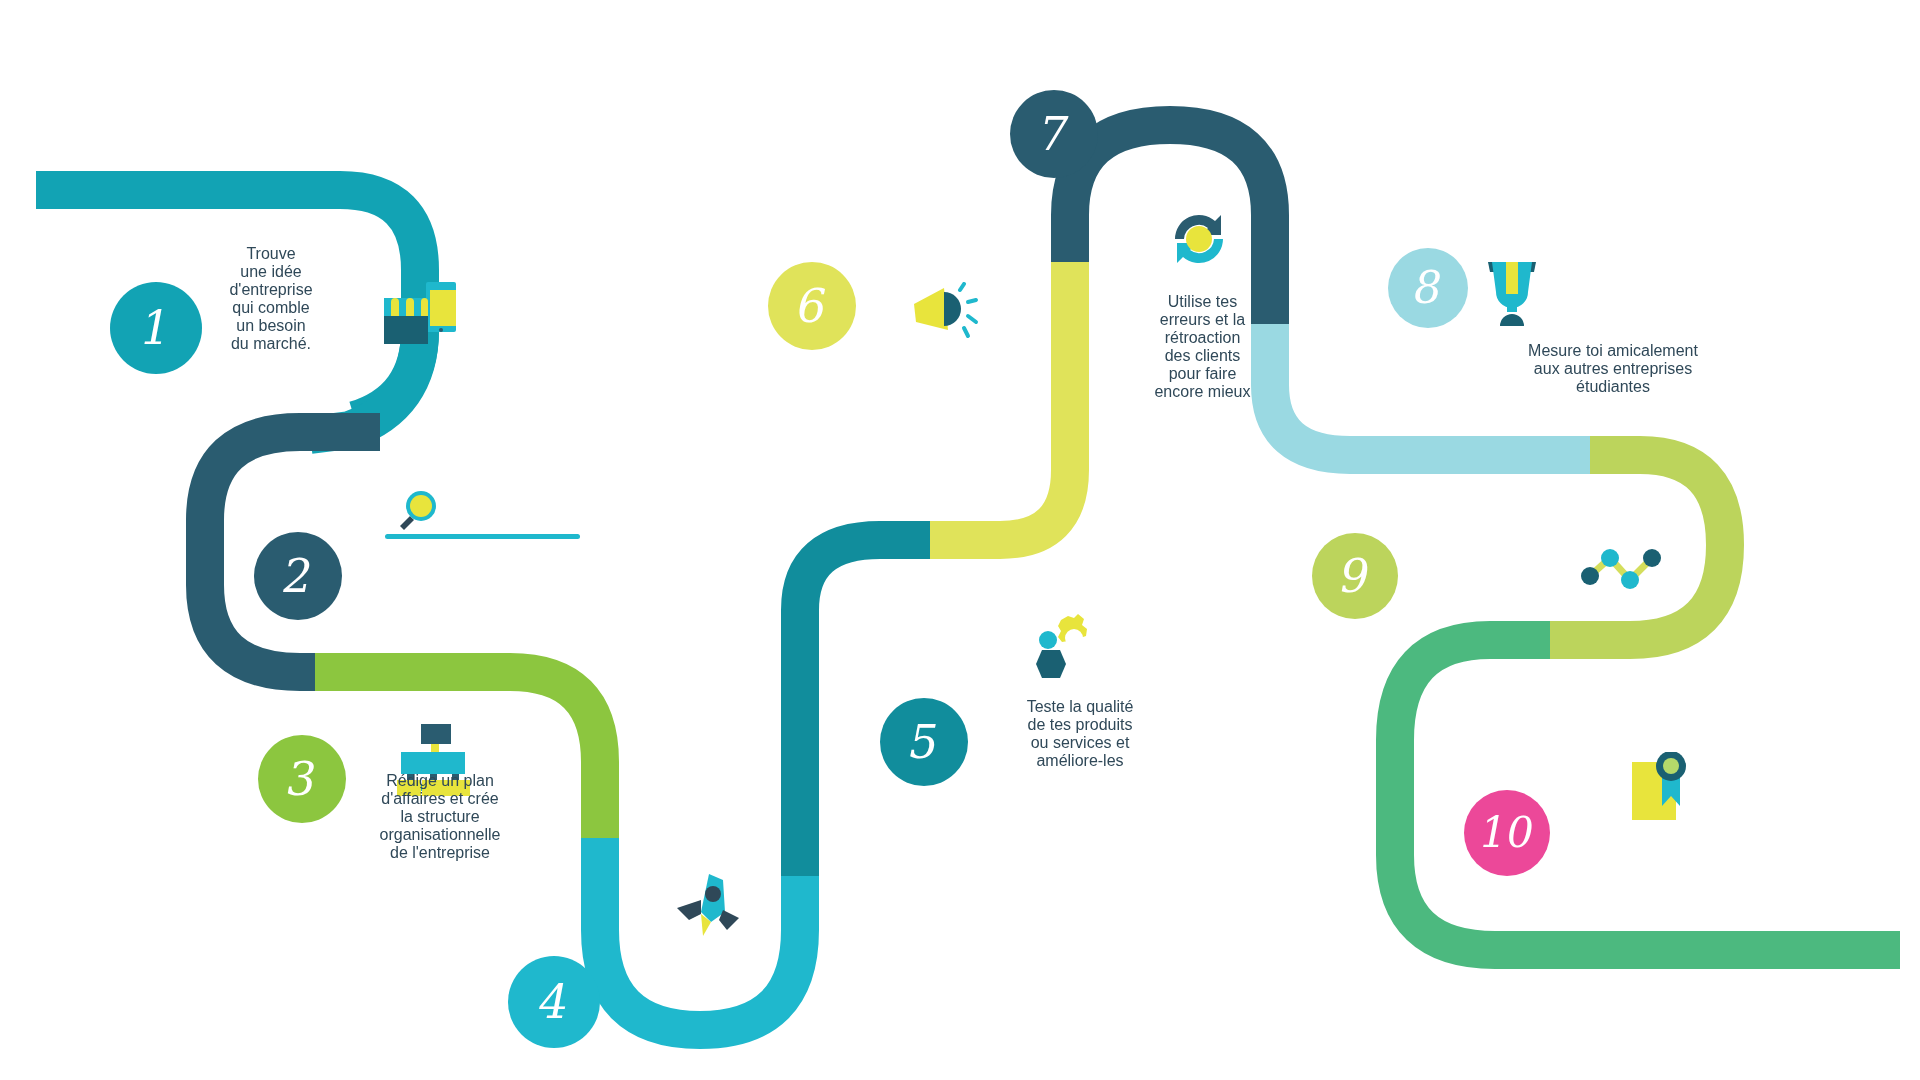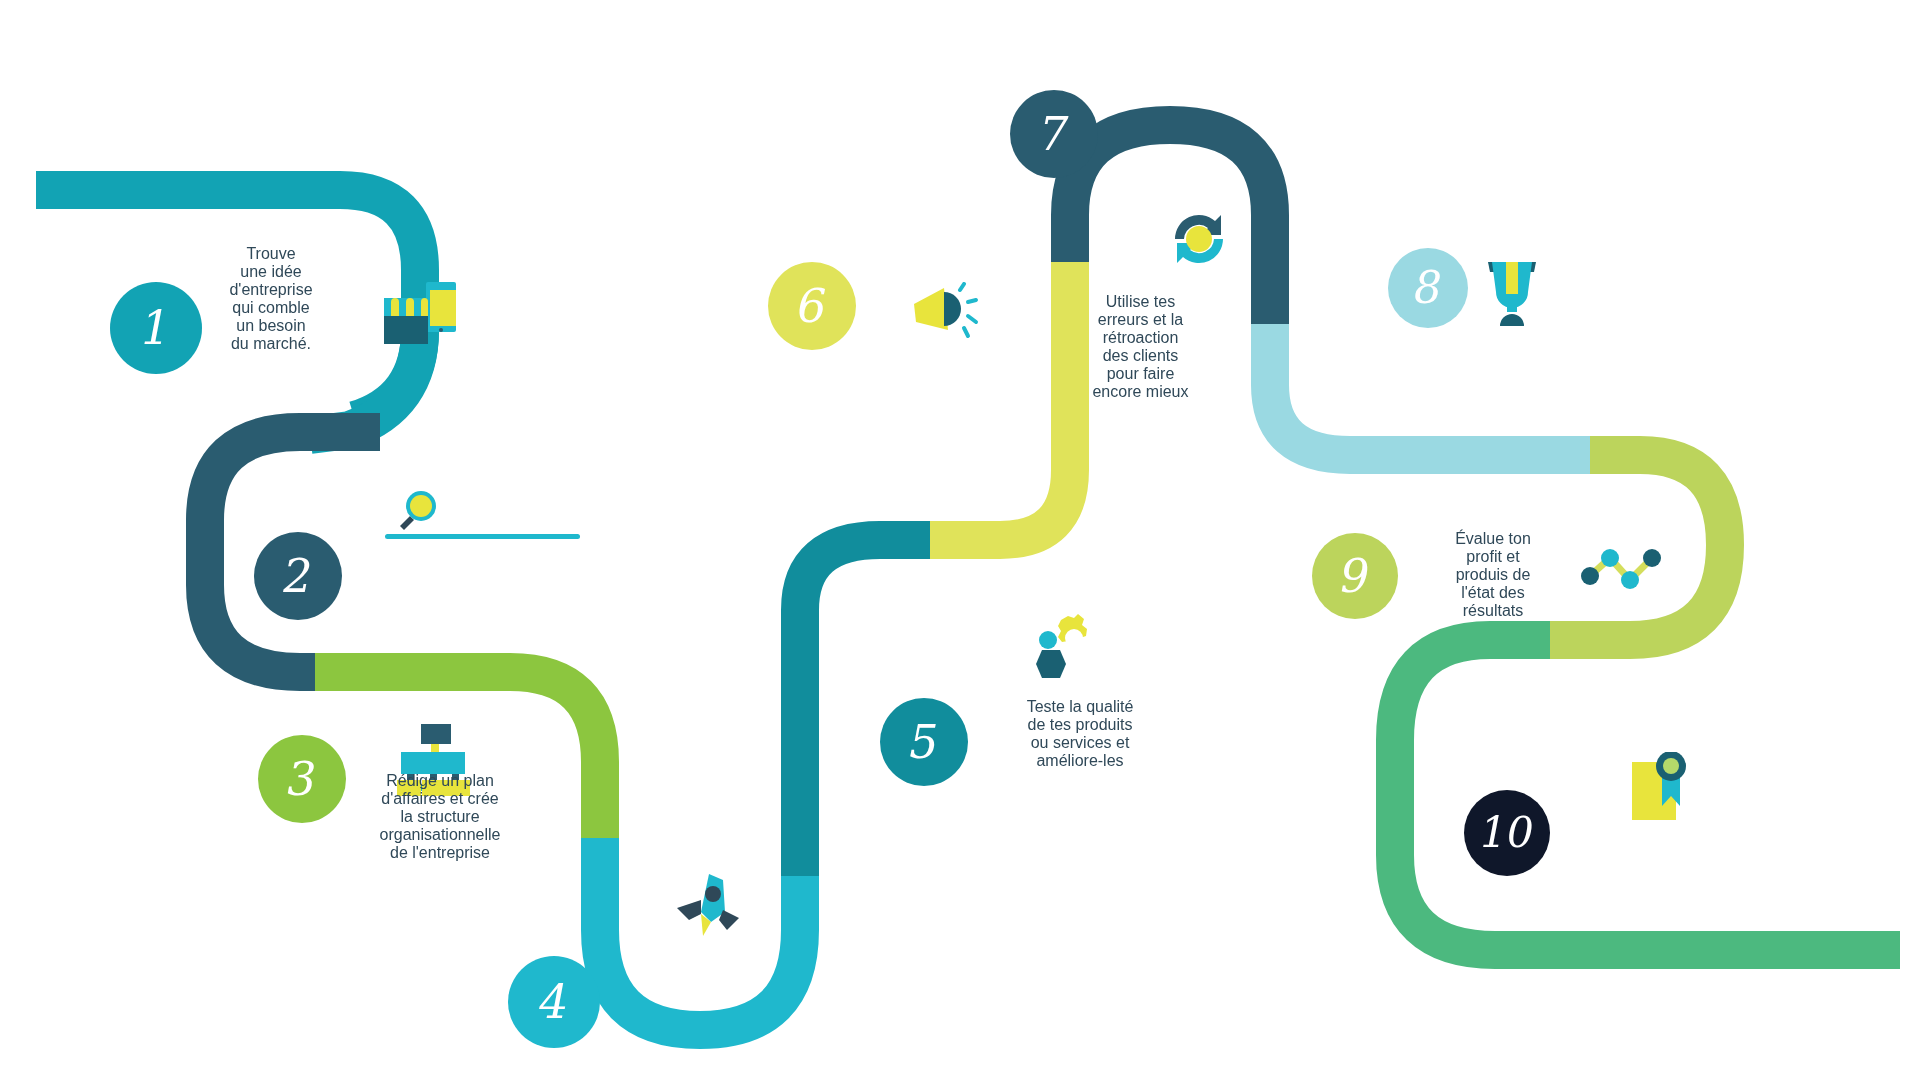--- a/index.html
+++ b/index.html
@@ -184,56 +184,54 @@
   </svg>
 
   <div class="step-num" style="left:1010px; top:90px; width:88px; height:88px; font-size:46px; background:#2a5c70;">
     <span>7</span>
   </div>
   <svg class="step-icon" style="left:1163px; top:203px;" width="72" height="72" viewBox="0 0 72 72">
     <path d="M12 36 a24 24 0 0 1 40-18 l6-6 0 20 -20 0 7-7 a15 15 0 0 0 -24 11 z" fill="#2a5c70"></path>
     <path d="M60 36 a24 24 0 0 1 -40 18 l-6 6 0-20 20 0 -7 7 a15 15 0 0 0 24-11 z" fill="#1fb8cd"></path>
     <circle cx="36" cy="36" r="13" fill="#e8e43c"></circle>
   </svg>
-  <div class="step-text" style="left:1053px; top:293px; width:175px;">Utilise tes
+  <div class="step-text" style="left:1115px; top:293px; width:175px;">Utilise tes
 erreurs et la
 rétroaction
 des clients
 pour faire
 encore mieux</div>
 
   <div class="step-num" style="left:1388px; top:248px; width:80px; height:80px; font-size:44px; background:#9ad9e2;">
     <span>8</span>
   </div>
   <svg class="step-icon" style="left:1478px; top:258px;" width="68" height="70" viewBox="0 0 68 70">
     <path d="M10 4 L58 4 L56 14 L12 14 Z" fill="#1a6072"></path>
     <path d="M14 4 L54 4 L50 34 a16 16 0 0 1 -32 0 Z" fill="#1fb8cd"></path>
     <rect x="28" y="4" width="12" height="28" fill="#e8e43c"></rect>
     <path d="M28 32 L34 26 L40 32 L40 36 L28 36 Z" fill="#e8e43c"></path>
     <rect x="29" y="46" width="10" height="8" fill="#1fb8cd"></rect>
     <path d="M22 68 a12 12 0 0 1 24 0 Z" fill="#1a6072"></path>
   </svg>
+  <div class="step-text" style="left:1448px; top:342px; width:330px;">Mesure toi amicalement
+aux autres entreprises
+étudiantes</div>
 
   <div class="step-num" style="left:1312px; top:533px; width:86px; height:86px; font-size:46px; background:#bcd45c;">
     <span>9</span>
   </div>
-  <div class="step-text" style="left:1413px; top:530px; width:160px;">Évalue ton
-profit et
-produis de
-l'état des
-résultats</div>
   <svg class="step-icon" style="left:1580px; top:542px;" width="90" height="60" viewBox="0 0 90 60">
     <polyline points="10,34 30,16 50,38 72,16" fill="none" stroke="#d4de5c" stroke-width="7"></polyline>
     <circle cx="10" cy="34" r="9" fill="#1a6072"></circle>
     <circle cx="30" cy="16" r="9" fill="#1fb8cd"></circle>
     <circle cx="50" cy="38" r="9" fill="#1fb8cd"></circle>
     <circle cx="72" cy="16" r="9" fill="#1a6072"></circle>
   </svg>
 
-  <div class="step-num" style="left:1464px; top:790px; width:86px; height:86px; font-size:42px; background:#0f172a;">
+  <div class="step-num" style="left:1464px; top:790px; width:86px; height:86px; font-size:42px; background:#ec4899;">
     <span>10</span>
   </div>
   <svg class="step-icon" style="left:1628px; top:752px;" width="70" height="70" viewBox="0 0 70 70">
     <rect x="4" y="10" width="44" height="58" fill="#e8e43c"></rect>
     <path d="M34 10 L52 10 L52 54 L43 44 L34 54 Z" fill="#1fb8cd"></path>
     <circle cx="43" cy="14" r="15" fill="#1a6072"></circle>
     <circle cx="43" cy="14" r="8" fill="#b5d96a"></circle>
   </svg>
 
 </div>

